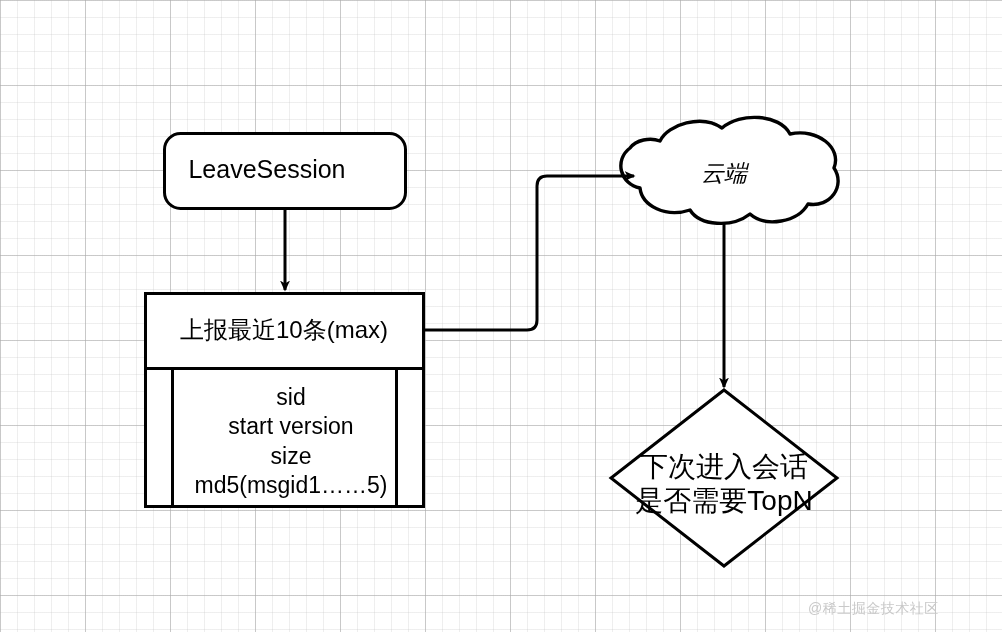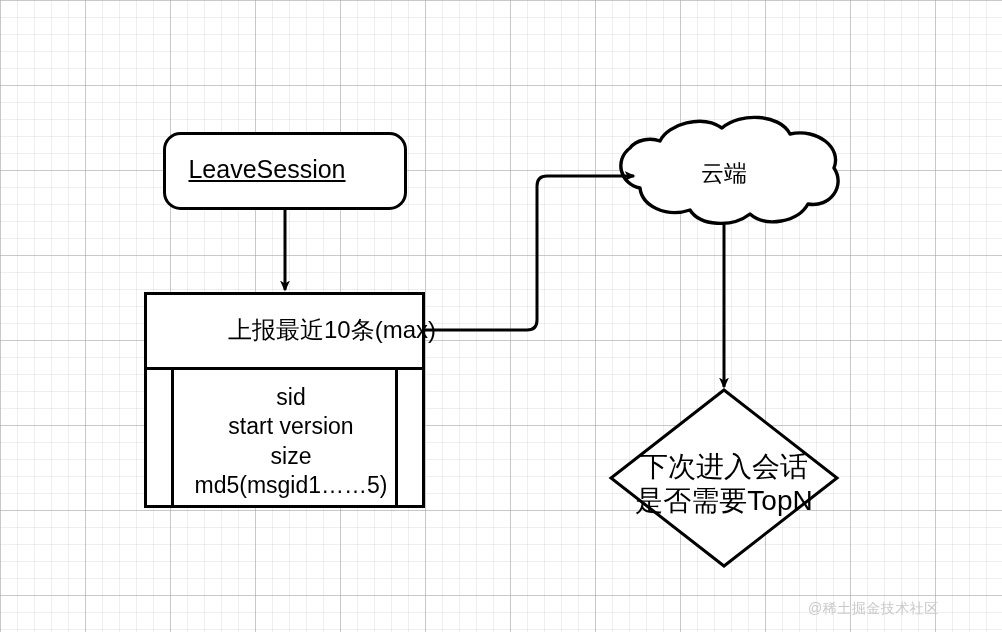--- a/index.html
+++ b/index.html
@@ -39,41 +39,40 @@
     color: #000000;
     line-height: 1.18;
     white-space: pre-line;
     pointer-events: none;
   }
   #leavesession-label {
     left: 164px;
     top: 155px;
     width: 206px;
     font-size: 25px;
-    text-decoration: underline;
   }
   #report-header-label {
     left: 144px;
     top: 316px;
     width: 280px;
     font-size: 24px;
-    margin-left: 48px;
   }
   #report-fields-label {
     left: 172px;
     top: 383px;
     width: 238px;
     font-size: 23px;
     line-height: 1.28;
   }
   #cloud-label {
     left: 648px;
     top: 160px;
     width: 152px;
     font-size: 23px;
+    font-style: italic;
   }
   #decision-label {
     left: 624px;
     top: 450px;
     width: 200px;
     font-size: 28px;
     line-height: 1.22;
   }
   #watermark {
     position: absolute;

